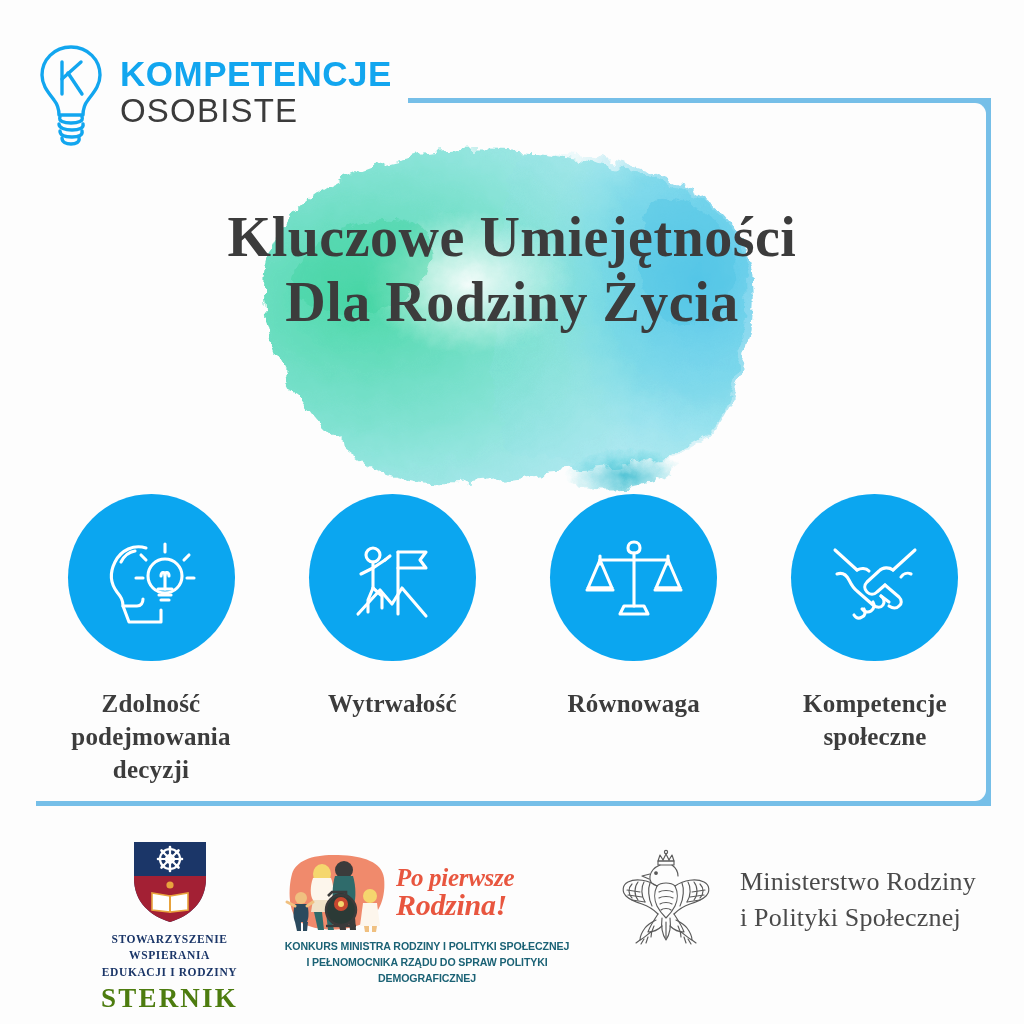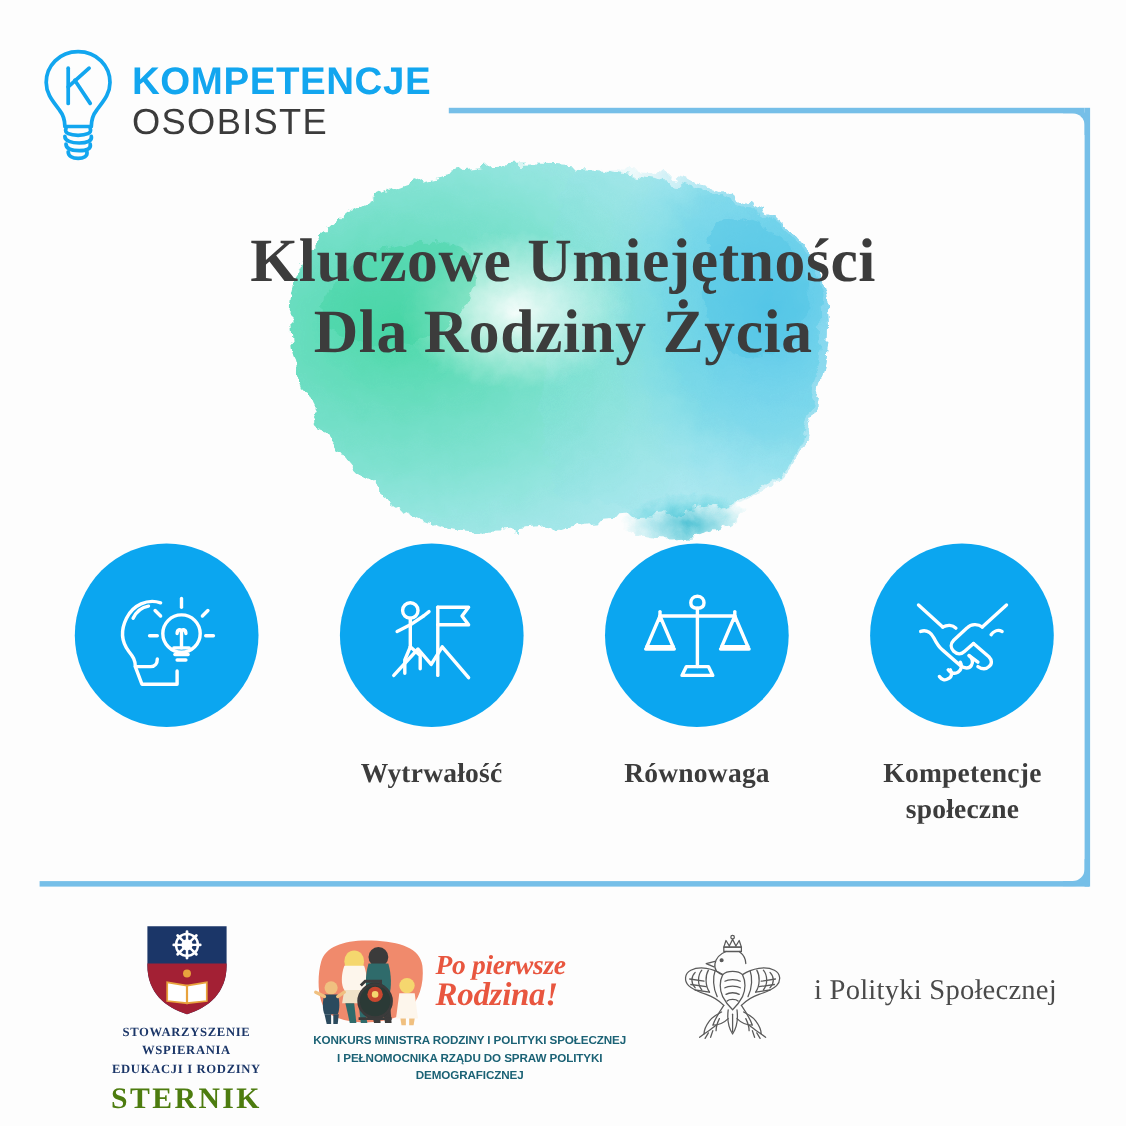--- a/index.html
+++ b/index.html
@@ -360,20 +360,25 @@
             <path d="M62 50 C62 46 66 45 66 49 L66 63"></path>
             <path d="M70 50 C70 46 66 45 66 49"></path>
             <path d="M66 26 L66 18"></path>
             <path d="M85 34 L90 29"></path>
             <path d="M88 52 L95 52"></path>
             <path d="M47 34 L42 29"></path>
             <path d="M44 52 L37 52"></path>
           </g>
         </svg>
       </div>
+      <div class="skill-label">
+        <span>Zdolność</span><br>
+        <span>podejmowania</span><br>
+        <span>decyzji</span>
+      </div>
     </div>
 
     <div class="skill">
       <div class="skill-circle">
         <svg width="104" height="104" viewBox="0 0 104 104">
           <g fill="none" stroke="#ffffff" stroke-width="3.1" stroke-linecap="round" stroke-linejoin="round">
             <circle cx="33" cy="29" r="7"></circle>
             <path d="M33 36 L33 62"></path>
             <path d="M21 48 L33 42 L45 34"></path>
             <path d="M45 34 L50 30"></path>
@@ -550,17 +555,18 @@
           <path d="M36 78 C34 82 33 86 33 89"></path>
           <path d="M60 78 C62 82 63 86 63 89"></path>
 
           <path d="M38 72 C34 74 30 76 27 80 C24 84 22 88 22 92 C26 90 30 86 33 84"></path>
           <path d="M58 72 C62 74 66 76 69 80 C72 84 74 88 74 92 C70 90 66 86 63 84"></path>
           <path d="M22 92 L18 95 M26 91 L23 96 M30 89 L28 95"></path>
           <path d="M74 92 L78 95 M70 91 L73 96 M66 89 L68 95"></path>
         </g>
       </svg>
       <div class="ministerstwo-text">
+        <span class="mt-line">Ministerstwo Rodziny</span>
         <span class="mt-line">i Polityki Społecznej</span>
       </div>
     </div>
   </div>
 </div>
 
 </body></html>

